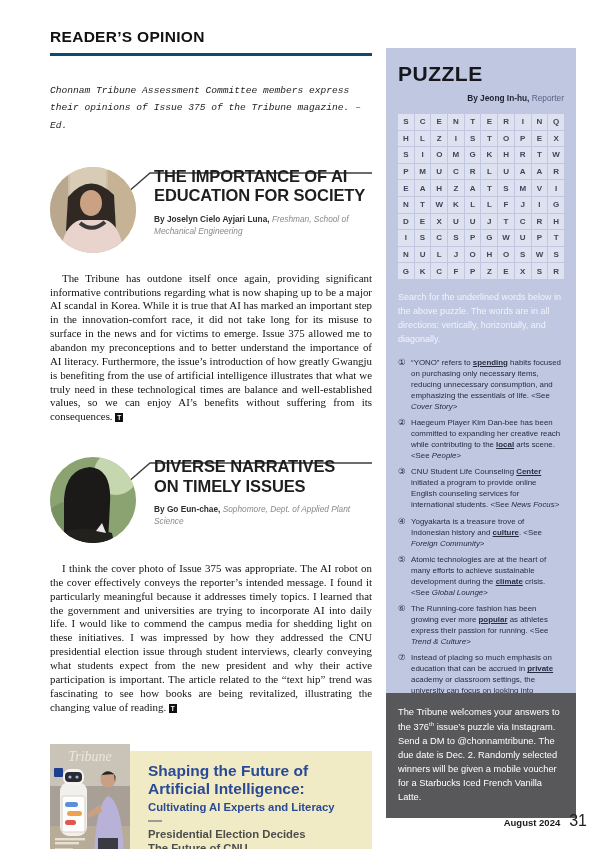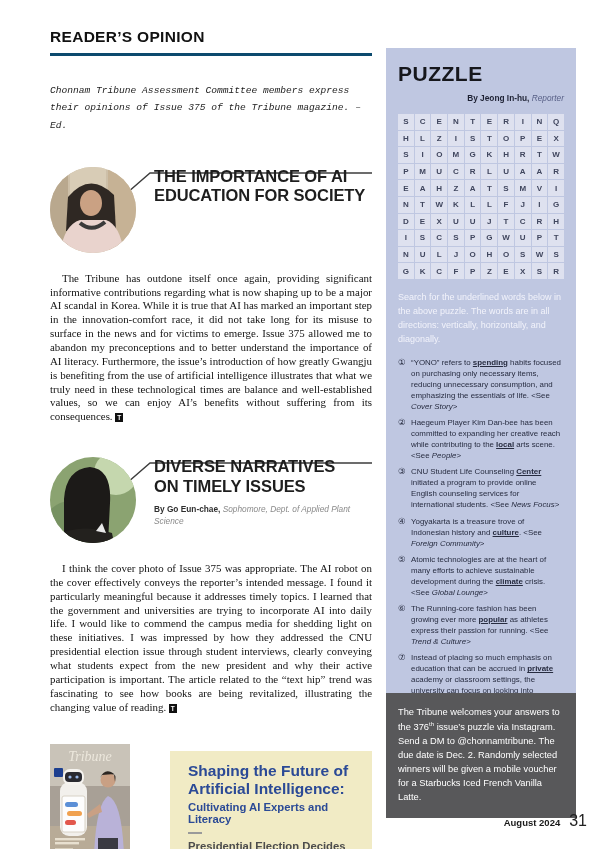--- a/index.html
+++ b/index.html
@@ -33,36 +33,36 @@
   .endmark{
     display:inline-block;width:8px;height:9px;background:#101010;color:#fff;
     font-size:6.5px;line-height:9px;text-align:center;font-weight:700;
     font-family:"Liberation Sans",sans-serif;text-indent:0;
   }
   
   .banner{margin-top:30px;display:flex;align-items:flex-start;}
   .cover{width:80px;height:100px;flex:none;}
   .banner-panel{
     flex:1;background:var(--banner-bg);margin-top:7px;height:98px;
-    padding:11px 0 0 18px;box-sizing:border-box;margin-left:40px;
+    padding:11px 0 0 18px;box-sizing:border-box;
   }
   .banner-headline .bh{display:block;font-size:15.5px;font-weight:700;color:var(--banner-navy);line-height:1.15;}
   .banner-sub{font-size:11.3px;font-weight:700;color:var(--banner-navy);margin-top:3px;}
   .banner-divider{width:14px;height:2px;background:#9a9a9a;margin:7px 0 5px;}
   .banner-secondary span{display:block;font-size:11.3px;font-weight:700;color:var(--banner-gray);line-height:1.28;}
   
   #puzzle-col{position:absolute;left:386px;top:48px;width:190px;}
   .puzzle-blue{
     background:var(--panel-bg);height:645px;box-sizing:border-box;
     padding:14px 12px 18px;overflow:hidden;
   }
   .puzzle-title{margin:0;font-size:21px;font-weight:700;letter-spacing:.5px;color:#16171c;}
   .pz-byline{margin:7px 0 0;text-align:right;font-size:8.3px;color:#23273a;}
   .pz-byline .byname{color:#1d2133;}
-  .byrole-i{font-style:italic;color:#575f86;}
+  .byrole-i{color:#575f86;}
   .grid{
     margin-top:11px;display:grid;grid-template-columns:repeat(10,1fr);gap:1px;
   }
   .cell{
     background:var(--cell-bg);height:15.6px;display:flex;align-items:center;justify-content:center;
     font-size:8px;font-weight:700;color:var(--grid-letter);
   }
   .pz-instructions{margin:12px 0 0;font-size:9px;line-height:1.55;color:var(--instructions-text);}
   .clues{margin:10px 0 0;padding:0;list-style:none;}
   .clue{display:flex;margin-bottom:5px;font-size:7.9px;line-height:1.4;color:var(--clue-text);}
@@ -105,20 +105,24 @@
           <ellipse cx="41" cy="36" rx="11" ry="13" fill="#caa183"></ellipse>
           <path d="M10,86 Q14,58 30,53 L56,53 Q70,58 74,86 Z" fill="#e9d3cd"></path>
           <path d="M30,56 Q42,66 55,55" fill="none" stroke="#3a3a3a" stroke-width="4"></path>
         </svg>
       </div>
       <div class="head-text">
         <h2 class="article-title">
           <span class="tl">THE IMPORTANCE OF AI</span>
           <span class="tl">EDUCATION FOR SOCIETY</span>
         </h2>
+        <p class="byline">
+          <span class="byname">By Joselyn Cielo Ayjari Luna,</span>
+          <span class="byrole">Freshman, School of Mechanical Engineering</span>
+        </p>
       </div>
     </div>
     <p class="body-text"><span>The Tribune has outdone itself once again, providing significant informative contributions regarding what is now shaping up to be a major AI scandal in Korea. While it is true that AI has marked an important step in the innovation-comfort race, it did not take long for its misuse to surface in the news and for victims to emerge. Issue 375 allowed me to abandon my preconceptions and to better understand the importance of AI literacy. Furthermore, the issue’s introduction of how greatly Gwangju is benefiting from the use of artificial intelligence illustrates that what we truly need in these technological times are balance and well-established values, so we can enjoy AI’s benefits without suffering from its consequences.</span> <span class="endmark">T</span></p>
   </section>
 
   <section class="article">
     <div class="article-head">
       <svg class="connector" width="322" height="96" viewBox="0 0 322 96">
         <polyline points="70,38 100,12 322,12" fill="none" stroke="#3c3c3c" stroke-width="1.4"></polyline>
       </svg>

